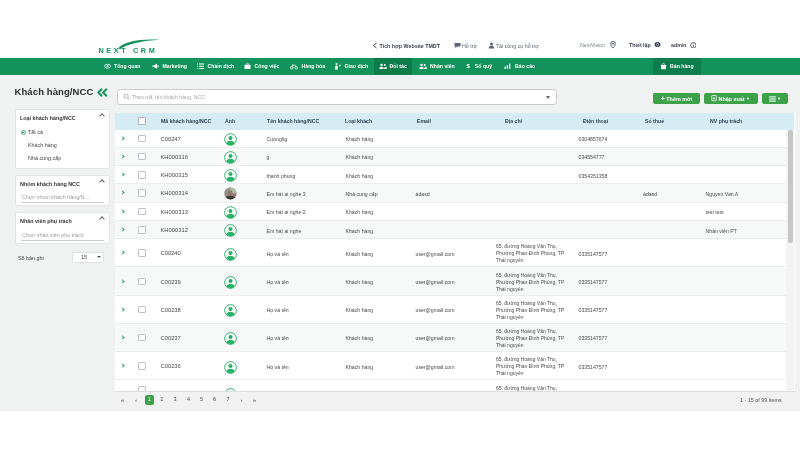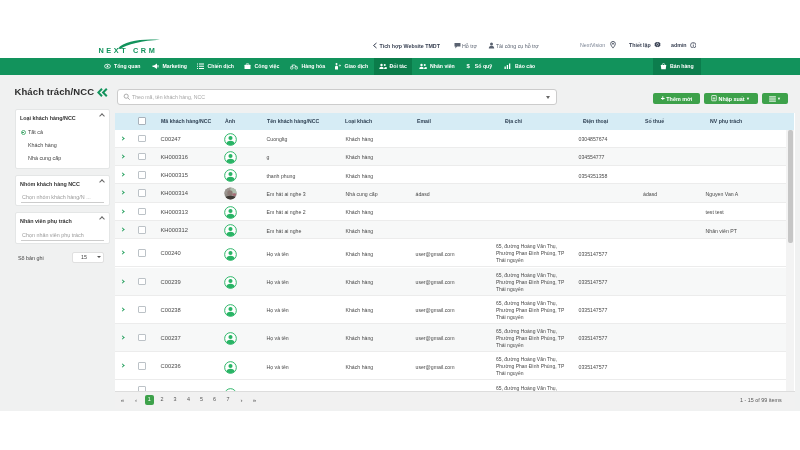--- a/index.html
+++ b/index.html
@@ -122,21 +122,21 @@
       <rect x="5.5" y="4" width="2.6" height="8" fill="#fff"></rect>
       <rect x="10" y="1" width="2.6" height="11" fill="#fff"></rect>
     </svg><span style="padding-left:11px">Báo cáo</span></div>
 <div class="navitem" style="left:653px;width:47.5px;background:#0c7d4d"><svg class="nico" style="left:7px" width="7" height="6.5" viewBox="0 0 14 13">
       <path d="M1.5 4 h11 l-1 8.5 h-9 z" fill="#fff"></path>
       <path d="M4.5 5.5 v-2 a2.5 2.5 0 0 1 5 0 v2" fill="none" stroke="#fff" stroke-width="1.3"></path>
     </svg><span style="padding-left:17px">Bán hàng</span></div>
 
 <div class="content"></div>
 
-<div class="abs" style="left:14.5px;top:85.5px;font-size:9.5px;font-weight:bold;color:#2d2d2d;letter-spacing:0.1px">Khách trách/NCC</div>
+<div class="abs" style="left:14.5px;top:85.5px;font-size:9.5px;font-weight:bold;color:#2d2d2d;letter-spacing:0.1px">Khách hàng/NCC</div>
 <div class="abs" style="left:96.5px;top:88px">
     <svg width="11" height="9" viewBox="0 0 11 9">
       <path d="M5 0.8 L1.3 4.5 L5 8.2 M9.8 0.8 L6.1 4.5 L9.8 8.2" fill="none" stroke="#12935c" stroke-width="2"></path>
     </svg>
   </div>
 
 <div class="card" style="left:15px;top:109px;width:95px;height:60px"></div>
 <div class="abs" style="left:15px;top:109px;width:95px;height:60px">
   <div class="sbtitle">Loại khách hàng/NCC</div>
   <div class="sbchev"></div>

